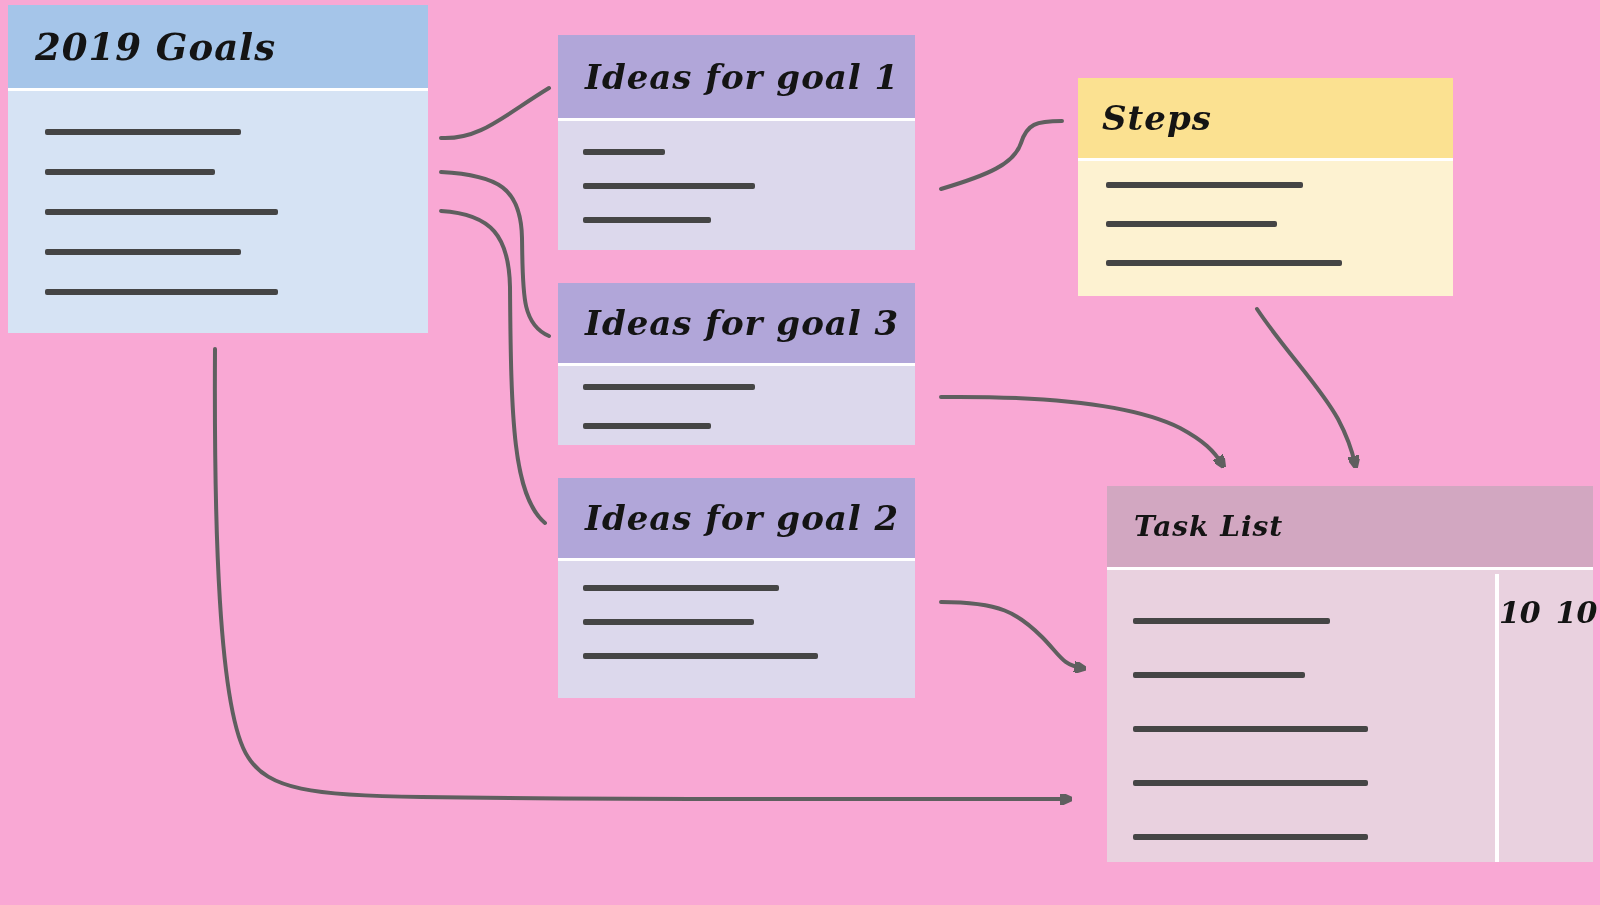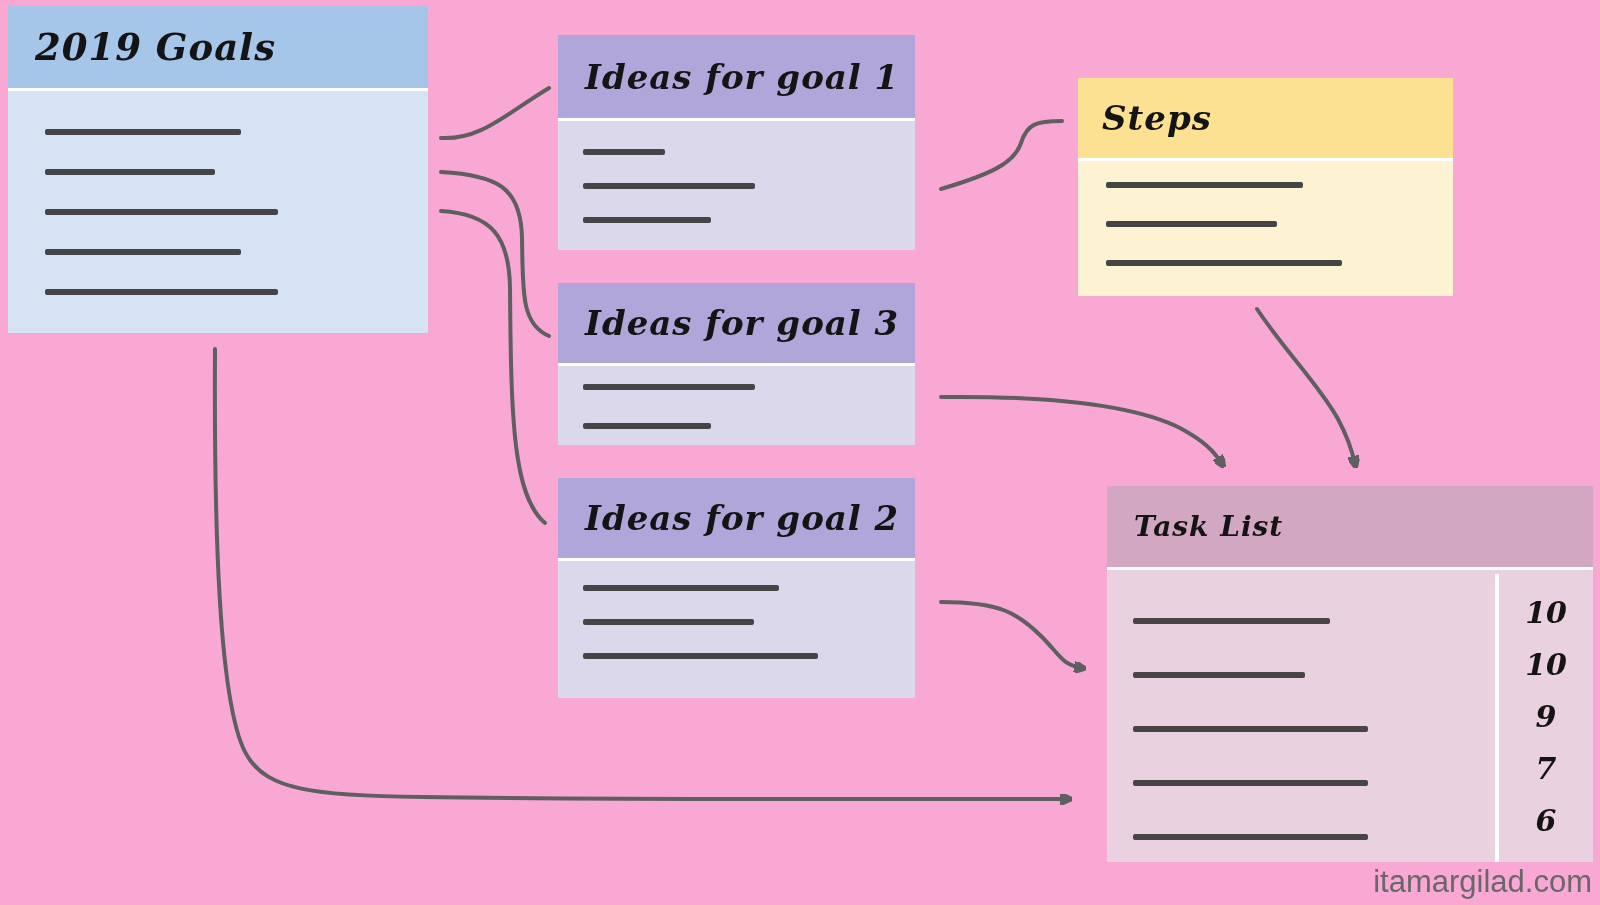--- a/index.html
+++ b/index.html
@@ -64,21 +64,21 @@
   #tasklist { left: 1107px; top: 486px; width: 486px; height: 376px; }
   #tasklist .hdr { height: 84px; background: #d2a7c1; }
   #tasklist .title { font-size: 28px; }
   #tasklist .bd { top: 84px; background: #e9d1df; padding: 48px 0 0 26px; gap: 48px; }
   #tasklist .divider {
     position: absolute; top: 88px; bottom: 0; left: 388px;
     width: 4px; background: #ffffff;
   }
   #tasklist .scores {
     position: absolute; top: 84px; bottom: 0; left: 392px; right: 0;
-    display: flex; flex-direction: column; align-items: center;
+    display: flex; flex-direction: row; align-items: flex-start;
     padding-top: 24px; gap: 15px; box-sizing: border-box;
   }
   .score {
     font-family: "DejaVu Serif", serif;
     font-style: italic; font-weight: 700;
     font-size: 30px; line-height: 37px; color: #141414;
   }
 
   
   #connectors { position: absolute; left: 0; top: 0; width: 1600px; height: 905px; }
@@ -182,15 +182,14 @@
     <div class="divider"></div>
     <div class="scores">
         <div class="score">10</div>
         <div class="score">10</div>
         <div class="score">9</div>
         <div class="score">7</div>
         <div class="score">6</div>
       </div>
   </div>
 
-  <div id="watermark">itamargilad.com</div>
 
 </div>
 
 </body></html>

